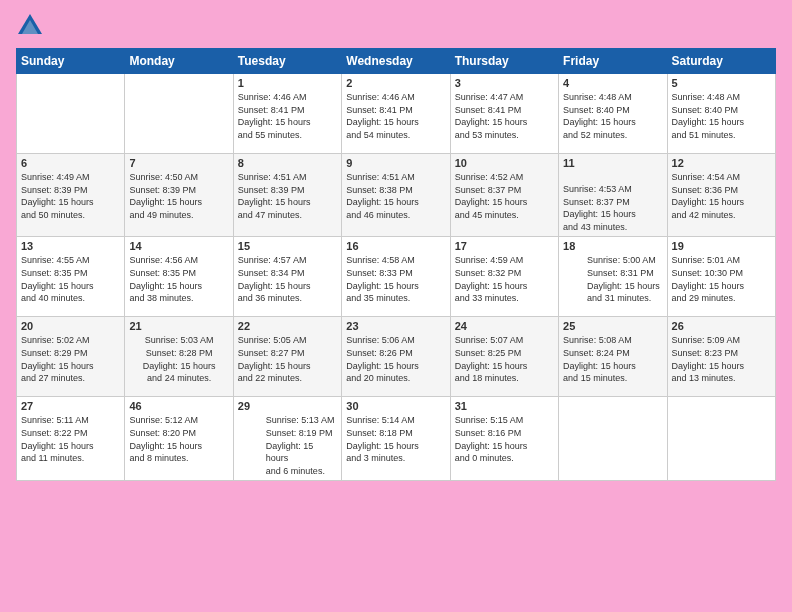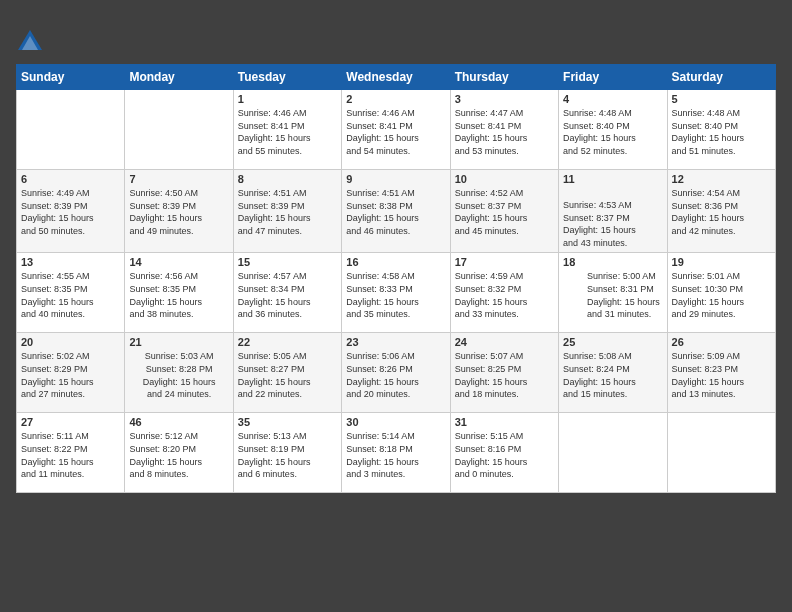--- a/index.html
+++ b/index.html
@@ -6,22 +6,22 @@
     body {
       font-family: Arial, sans-serif;
       background: #fff;
       width: 792px;
       height: 612px;
       overflow: hidden;
     }
     .page {
       width: 792px;
       height: 612px;
-      padding: 28px 16px;
-      background: #404040;
+      padding: 12px 16px;
+      background: #f9a8d4;
     }
     .header {
       display: flex;
       justify-content: space-between;
       align-items: flex-start;
       margin-bottom: 8px;
     }
     .logo {
       display: flex;
       align-items: center;
@@ -337,22 +337,22 @@
 and 11 minutes.</div>
           </td>
           <td>
             <span class="day-num">46</span>
             <div class="day-info" style="white-space: pre-line;">Sunrise: 5:12 AM
 Sunset: 8:20 PM
 Daylight: 15 hours
 and 8 minutes.</div>
           </td>
           <td>
-            <span class="day-num">35</span>
-            <div class="day-info" style="white-space: pre-line;">Sunrise: 5:13 AM
+            <span class="day-num">29</span>
+            <div class="day-info" style="white-space: pre-line; margin-left: 28px;">Sunrise: 5:13 AM
 Sunset: 8:19 PM
 Daylight: 15 hours
 and 6 minutes.</div>
           </td>
           <td>
             <span class="day-num">30</span>
             <div class="day-info" style="white-space: pre-line;">Sunrise: 5:14 AM
 Sunset: 8:18 PM
 Daylight: 15 hours
 and 3 minutes.</div>

